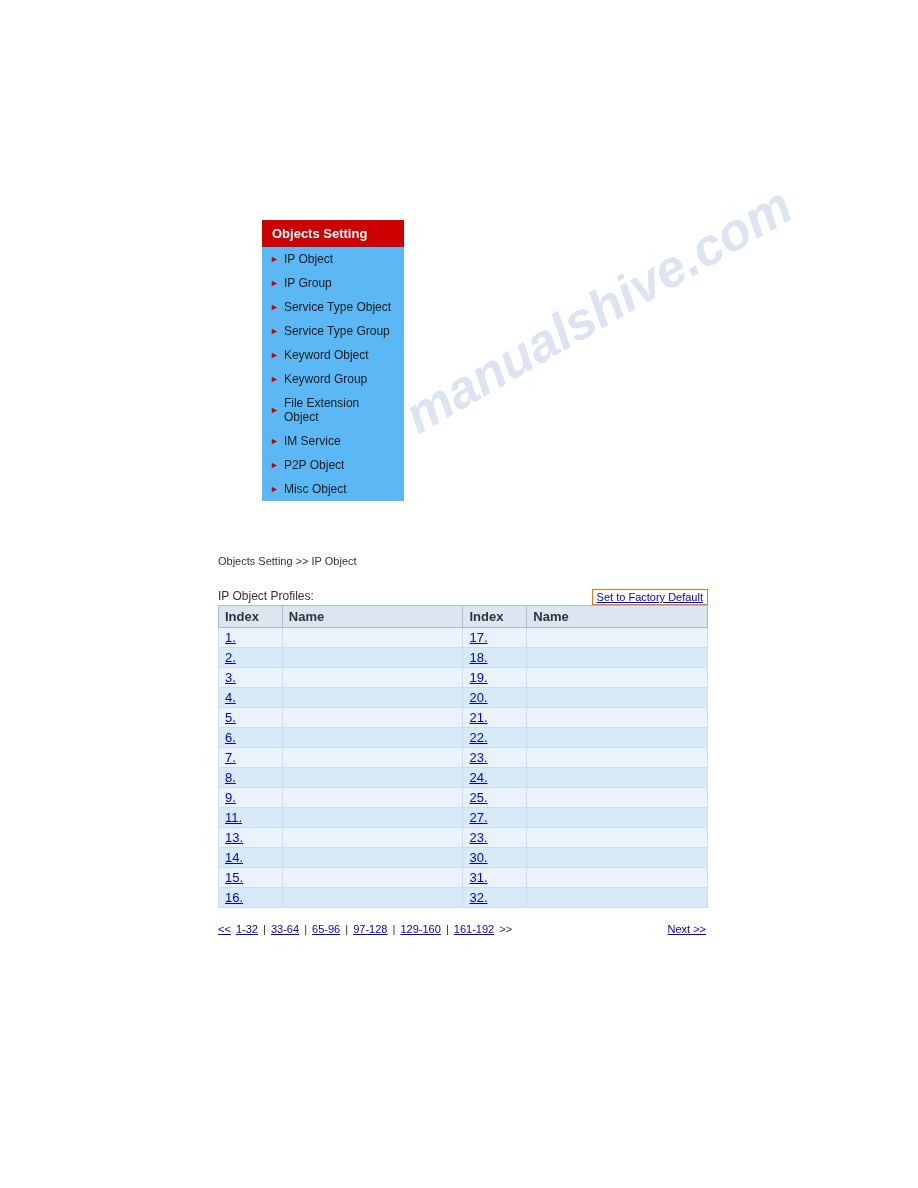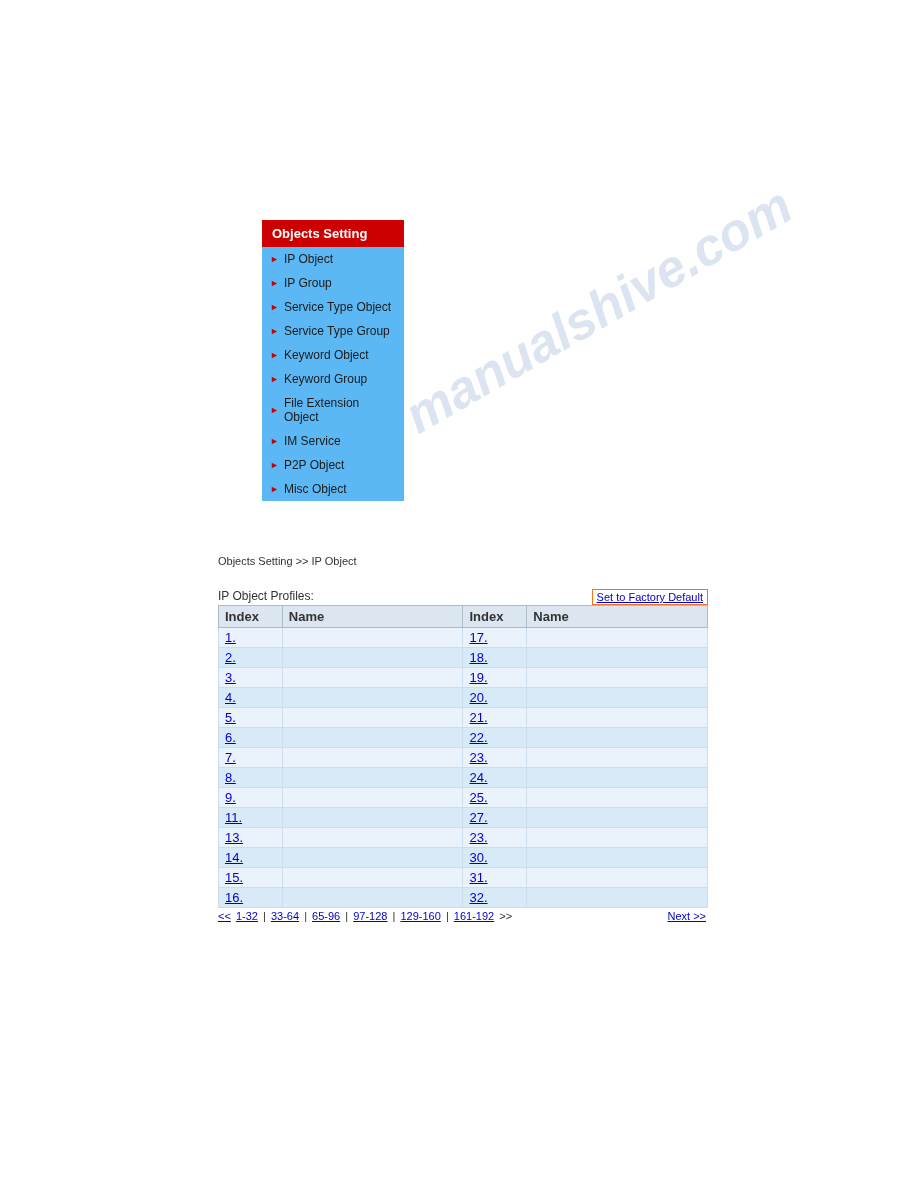--- a/index.html
+++ b/index.html
@@ -135,21 +135,21 @@
     .index-link {
       color: #0000cc;
       text-decoration: underline;
       cursor: pointer;
     }
 
     .col-index { width: 60px; }
     .col-name { width: 170px; }
 
     .pagination {
-      margin-top: 2px;
+      margin-top: 15px;
       font-size: 11px;
       display: flex;
       justify-content: space-between;
       align-items: center;
       text-align: right;
     }
 
     .pagination a {
       color: #0000cc;
       text-decoration: underline;

